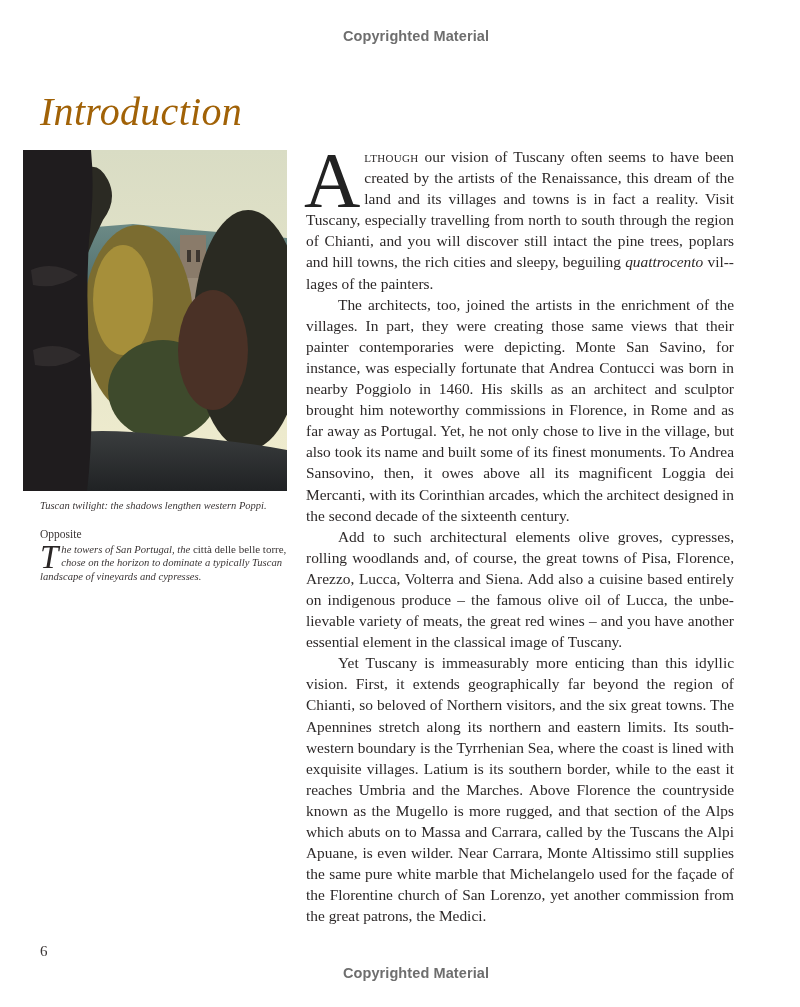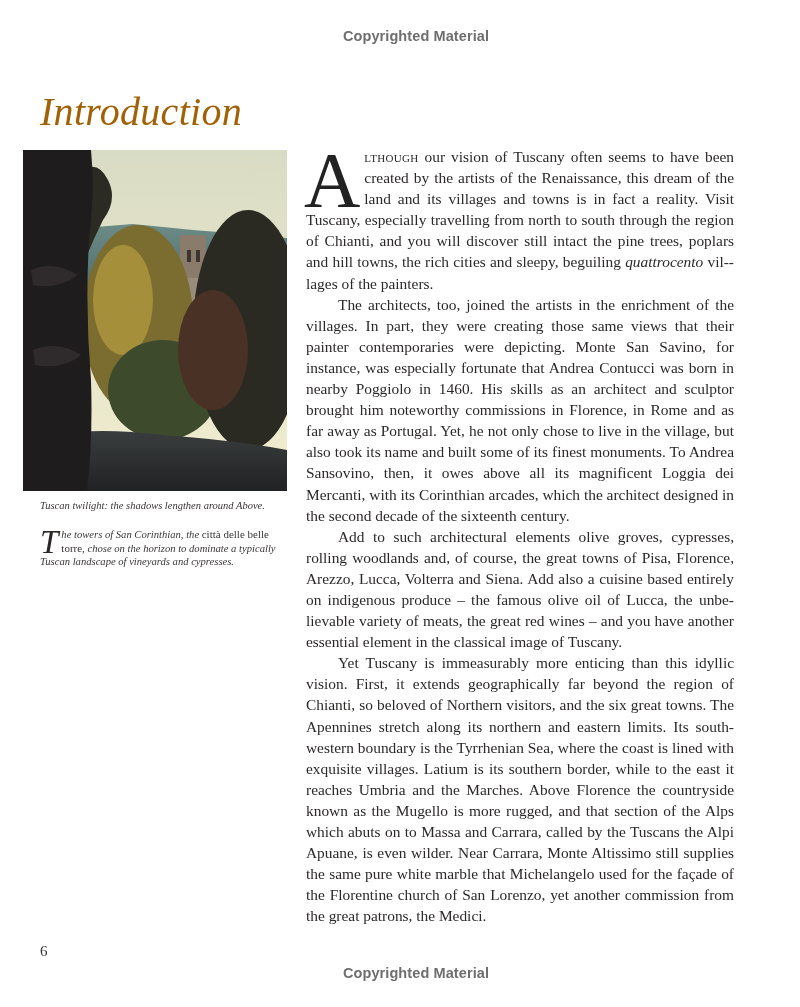--- a/index.html
+++ b/index.html
@@ -88,24 +88,25 @@
     <ellipse cx="140" cy="240" rx="55" ry="50" fill="#3e4a2c"></ellipse>
     <ellipse cx="225" cy="180" rx="55" ry="120" fill="#2a2a22"></ellipse>
     <ellipse cx="190" cy="200" rx="35" ry="60" fill="#4a3126"></ellipse>
     <path d="M60 20 Q75 10 85 30 Q95 50 80 70 Q70 90 62 110 Z" fill="#2b2a23"></path>
     <path d="M0 290 Q60 275 140 285 Q210 290 264 300 L264 341 L0 341 Z" fill="url(#ground)"></path>
     <path d="M0 0 L68 0 Q72 40 66 90 Q62 160 68 230 Q70 290 64 341 L0 341 Z" fill="#1f1c1e"></path>
     <path d="M8 120 Q30 110 55 125 Q35 140 10 135 Z M10 200 Q35 190 58 205 Q40 220 12 215 Z" fill="#2f2b2c"></path>
   </svg>
 </div>
 
-<div class="caption">Tuscan twilight: the shadows lengthen around Above.</div>
+<div class="caption">Tuscan twilight: the shadows lengthen western Poppi.</div>
 
 <div class="opposite">
-  <span class="opp-dropcap">T</span><span class="opp-text">he towers of San Corinthian, the </span><span class="roman">città delle belle torre,</span><span class="opp-text"> chose on the horizon to dominate a typically Tuscan landscape of vineyards and cypresses.</span>
+  <span class="opposite-label">Opposite</span>
+  <span class="opp-dropcap">T</span><span class="opp-text">he towers of San Portugal, the </span><span class="roman">città delle belle torre,</span><span class="opp-text"> chose on the horizon to dominate a typically Tuscan landscape of vineyards and cypresses.</span>
 </div>
 
 <div class="body-text">
   <p><span class="dropcap">A</span><span class="smallcaps">LTHOUGH</span><span> our vision of Tuscany often seems to have been created by the artists of the Renaissance, this dream of the land and its villages and towns is in fact a reality. Visit Tuscany, especially travelling from north to south through the region of Chianti, and you will discover still intact the pine trees, poplars and hill towns, the rich cities and sleepy, beguiling </span><em>quattrocento</em><span> vil-­lages of the painters.</span></p>
   <p class="indent">The architects, too, joined the artists in the enrichment of the villages. In part, they were creating those same views that their painter contemporaries were depicting. Monte San Savino, for instance, was especially fortunate that Andrea Contucci was born in nearby Poggiolo in 1460. His skills as an architect and sculptor brought him noteworthy commissions in Florence, in Rome and as far away as Portugal. Yet, he not only chose to live in the village, but also took its name and built some of its finest monuments. To Andrea Sansovino, then, it owes above all its magnificent Loggia dei Mercanti, with its Corinthian arcades, which the architect designed in the second decade of the sixteenth century.</p>
   <p class="indent">Add to such architectural elements olive groves, cypresses, rolling woodlands and, of course, the great towns of Pisa, Florence, Arezzo, Lucca, Volterra and Siena. Add also a cuisine based entirely on indigenous produce – the famous olive oil of Lucca, the unbe­lievable variety of meats, the great red wines – and you have another essential element in the classical image of Tuscany.</p>
   <p class="indent">Yet Tuscany is immeasurably more enticing than this idyllic vision. First, it extends geographically far beyond the region of Chianti, so beloved of Northern visitors, and the six great towns. The Apennines stretch along its northern and eastern limits. Its south­western boundary is the Tyrrhenian Sea, where the coast is lined with exquisite villages. Latium is its southern border, while to the east it reaches Umbria and the Marches. Above Florence the countryside known as the Mugello is more rugged, and that section of the Alps which abuts on to Massa and Carrara, called by the Tuscans the Alpi Apuane, is even wilder. Near Carrara, Monte Altissimo still supplies the same pure white marble that Michelangelo used for the façade of the Florentine church of San Lorenzo, yet another commission from the great patrons, the Medici.</p>
 </div>
 
 <div class="page-number">6</div>

